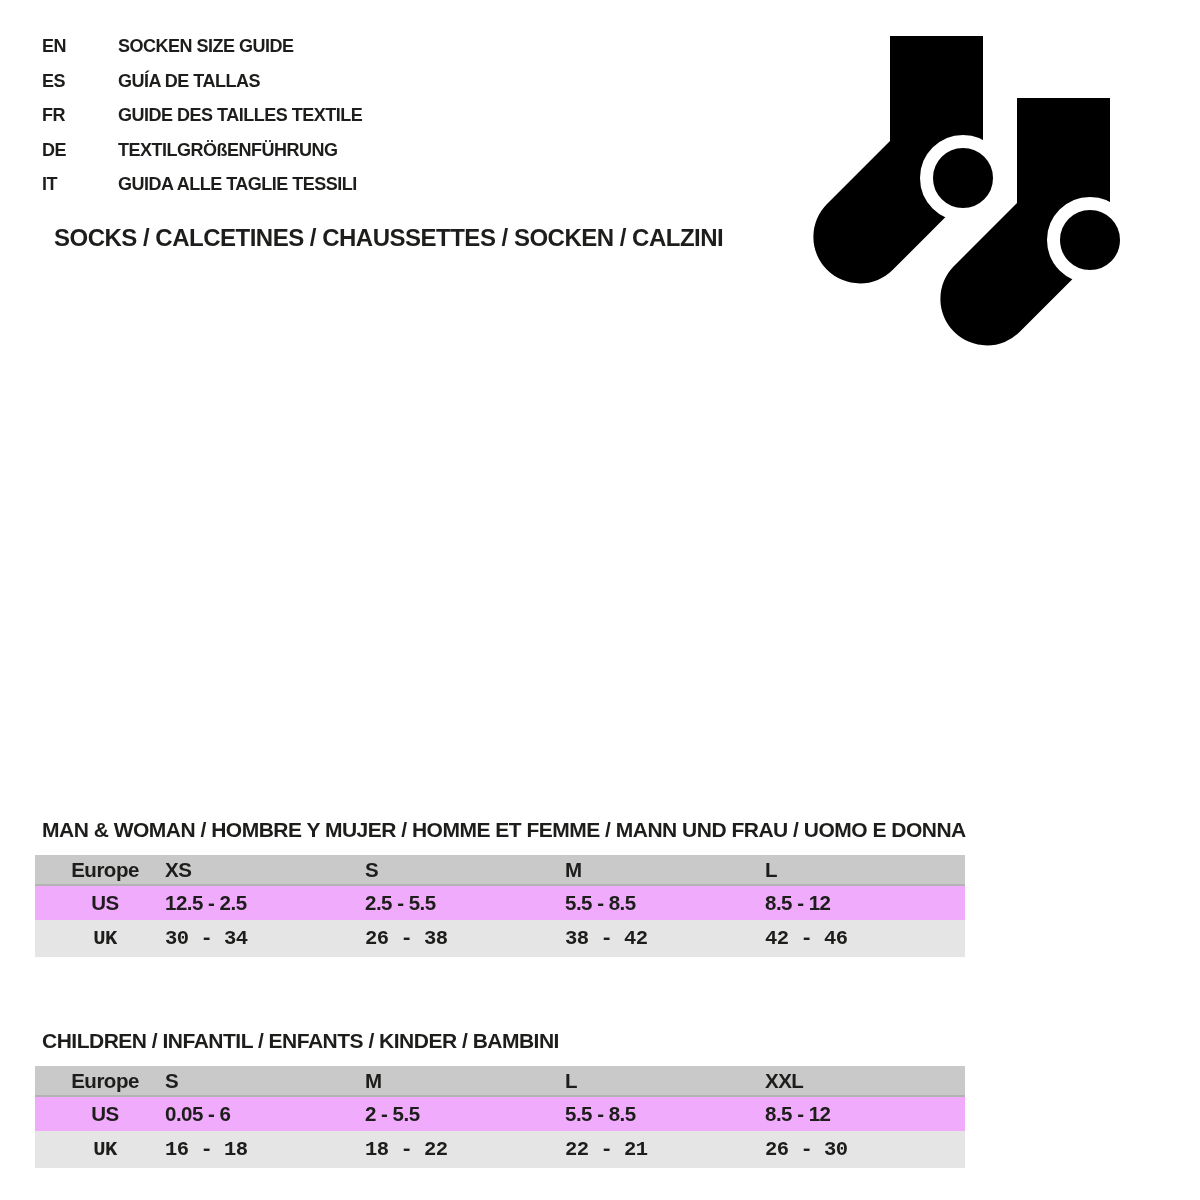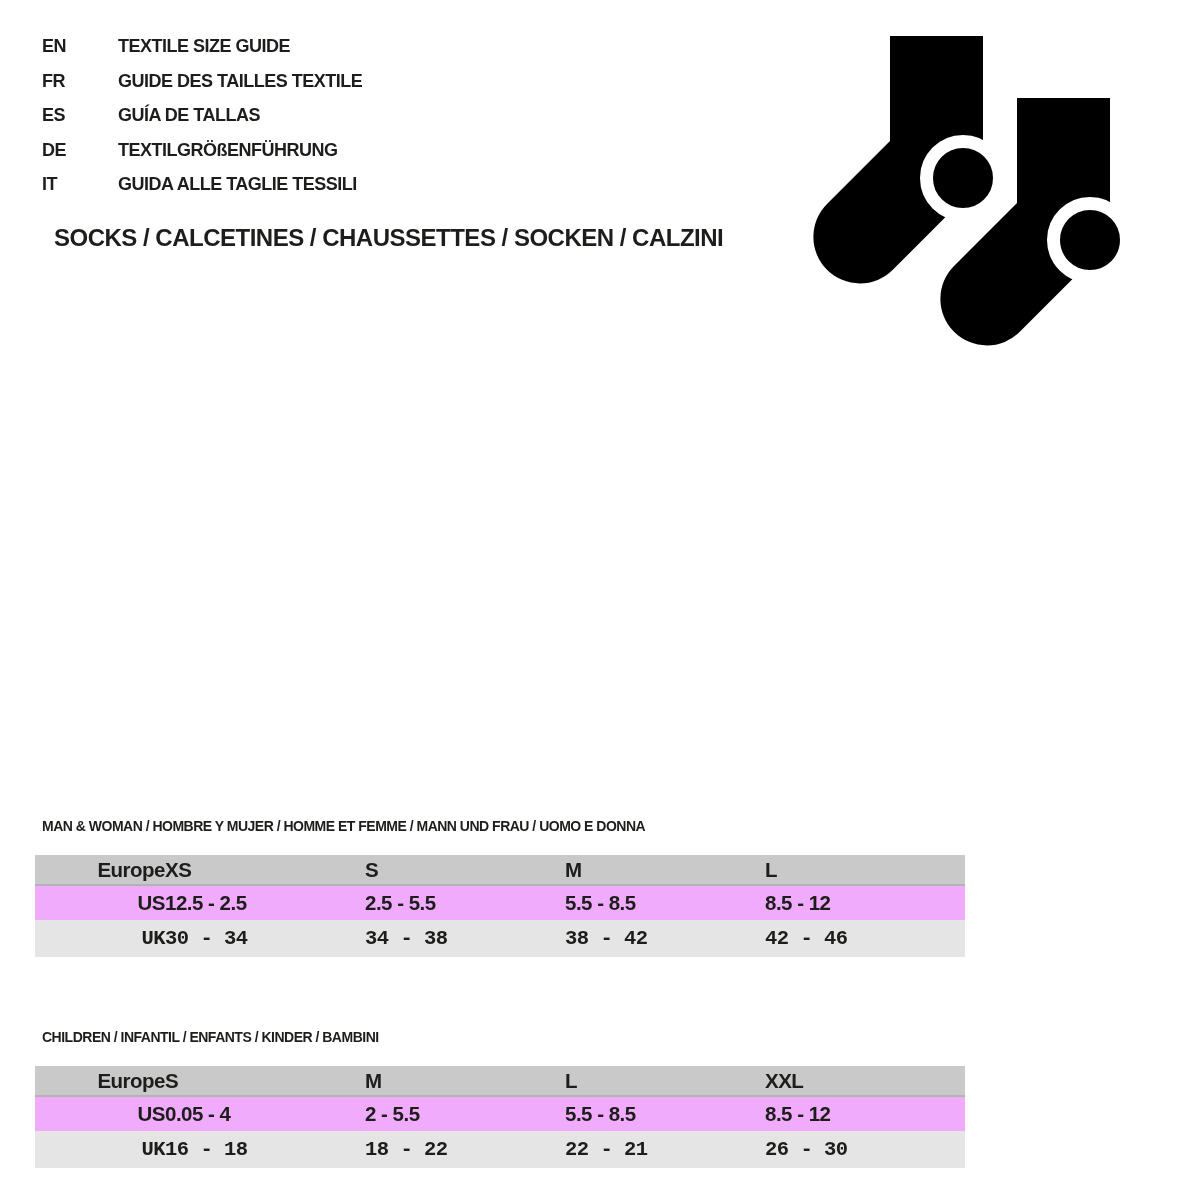--- a/index.html
+++ b/index.html
@@ -30,53 +30,53 @@
   }
 
   
   .socks-icon { position: absolute; left: 805px; top: 36px; width: 330px; height: 312px; }
   .sock-shape { fill: #000000; }
   .heel-ring { fill: #000000; stroke: #ffffff; stroke-width: 13px; }
 
   
   .table-title {
     position: absolute; left: 42px;
-    font-size: 14px; white-space: nowrap;
+    font-size: 21px; white-space: nowrap;
   }
   .title-mw { top: 818px; }
   .title-ch { top: 1029px; }
 
   
   .size-table { position: absolute; left: 35px; width: 930px; }
   .table-mw { top: 855px; }
   .table-ch { top: 1066px; }
   .t-row { display: flex; align-items: center; font-size: 20.5px; }
   .t-head { height: 31px; background: #c9c9c9; border-bottom: 2px solid #b3b3b3; }
   .t-white { height: 34px; background: #f0abfc; }
   .t-alt { height: 37px; background: #e5e5e5; font-family: Liberation Mono, monospace; }
   .cell { width: 200px; flex: 0 0 200px; text-align: left; }
-  .cell-label { width: 130px; flex: 0 0 130px; text-align: right; padding-left: 10px; }
+  .cell-label { width: 130px; flex: 0 0 130px; text-align: center; padding-left: 10px; }
 </style>
 </head>
 <body>
 
 <div class="page">
 
   <div class="lang-list">
     <div class="lang-row">
       <span class="lang-code">EN</span>
-      <span class="lang-label">TEXTILE SIZE GUIDE</span>
+      <span class="lang-label">SOCKEN SIZE GUIDE</span>
+    </div>
+    <div class="lang-row">
+      <span class="lang-code">ES</span>
+      <span class="lang-label">GUÍA DE TALLAS</span>
     </div>
     <div class="lang-row">
       <span class="lang-code">FR</span>
       <span class="lang-label">GUIDE DES TAILLES TEXTILE</span>
-    </div>
-    <div class="lang-row">
-      <span class="lang-code">ES</span>
-      <span class="lang-label">GUÍA DE TALLAS</span>
     </div>
     <div class="lang-row">
       <span class="lang-code">DE</span>
       <span class="lang-label">TEXTILGRÖßENFÜHRUNG</span>
     </div>
     <div class="lang-row">
       <span class="lang-code">IT</span>
       <span class="lang-label">GUIDA ALLE TAGLIE TESSILI</span>
     </div>
   </div>
@@ -107,39 +107,39 @@
     <div class="t-row t-white">
       <div class="cell cell-label">US</div>
       <div class="cell">12.5 - 2.5</div>
       <div class="cell">2.5 - 5.5</div>
       <div class="cell">5.5 - 8.5</div>
       <div class="cell">8.5 - 12</div>
     </div>
     <div class="t-row t-alt">
       <div class="cell cell-label">UK</div>
       <div class="cell">30 - 34</div>
-      <div class="cell">34 - 38</div>
+      <div class="cell">26 - 38</div>
       <div class="cell">38 - 42</div>
       <div class="cell">42 - 46</div>
     </div>
   </div>
 
   <div class="table-title title-ch">CHILDREN / INFANTIL / ENFANTS / KINDER / BAMBINI</div>
 
   <div class="size-table table-ch">
     <div class="t-row t-head">
       <div class="cell cell-label">Europe</div>
       <div class="cell">S</div>
       <div class="cell">M</div>
       <div class="cell">L</div>
       <div class="cell">XXL</div>
     </div>
     <div class="t-row t-white">
       <div class="cell cell-label">US</div>
-      <div class="cell">0.05 - 4</div>
+      <div class="cell">0.05 - 6</div>
       <div class="cell">2 - 5.5</div>
       <div class="cell">5.5 - 8.5</div>
       <div class="cell">8.5 - 12</div>
     </div>
     <div class="t-row t-alt">
       <div class="cell cell-label">UK</div>
       <div class="cell">16 - 18</div>
       <div class="cell">18 - 22</div>
       <div class="cell">22 - 21</div>
       <div class="cell">26 - 30</div>

